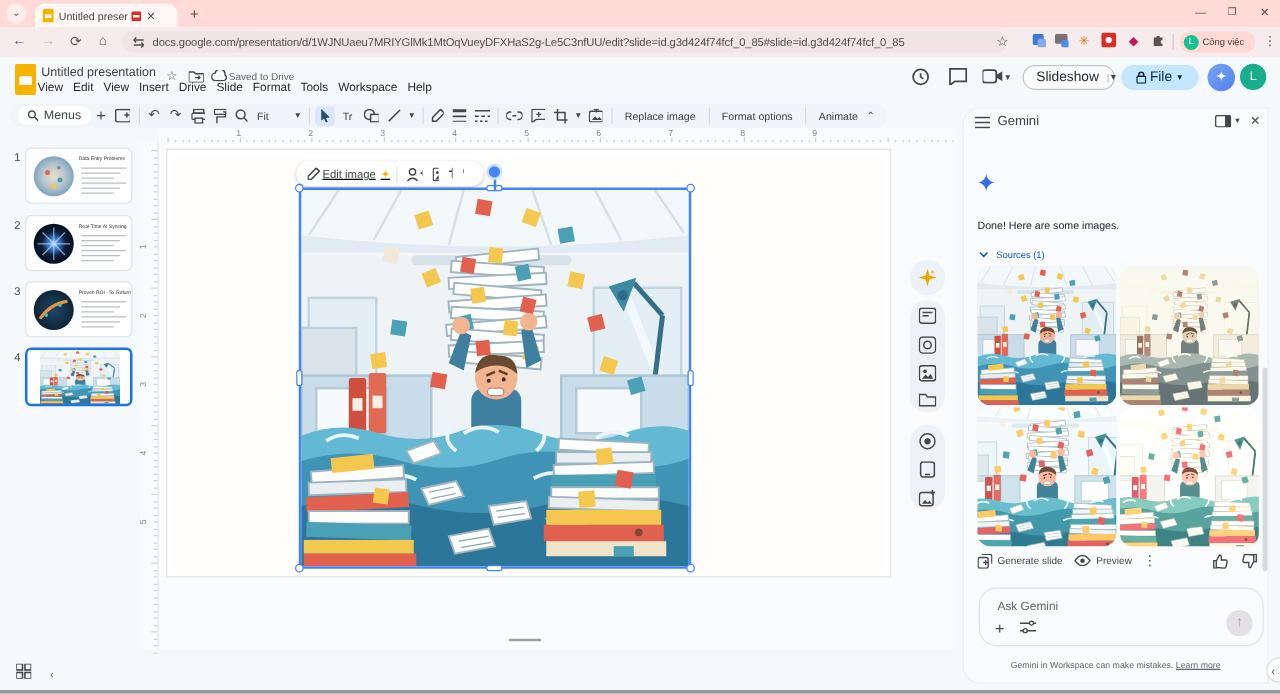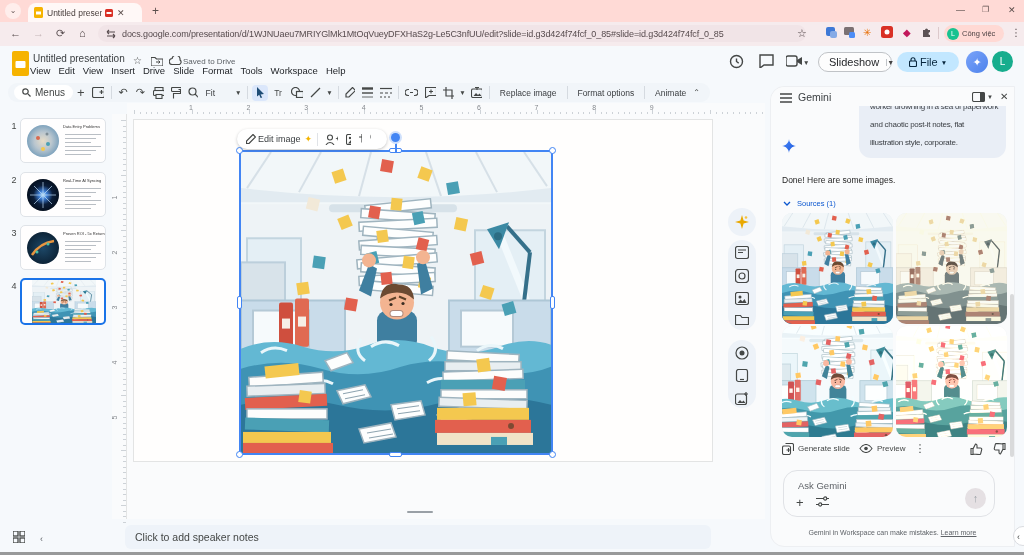--- a/index.html
+++ b/index.html
@@ -63,21 +63,21 @@
 
 #canvas { left:127px; top:114px; width:638px; height:405px; background:#fafbfc; overflow:hidden; }
 #page { position:absolute; left:6px; top:5px; width:580px; height:343px; background:#fffefd; border:1px solid #e3e4e4; }
 #sel-image { position:absolute; left:107px; top:32px; width:310px; height:301px; outline:2px solid #4285f4; }
 .handle { position:absolute; background:#fff; border:1.5px solid #4285f4; }
 .h-c { width:7px; height:7px; border-radius:50%; }
 .h-h { width:13px; height:5px; border-radius:2px; }
 .h-v { width:5px; height:13px; border-radius:2px; }
 #rot-line { position:absolute; width:2px; height:9px; background:#4285f4; }
 #rot-dot { position:absolute; width:9px; height:9px; border-radius:50%; background:#4285f4; box-shadow:0 0 0 2px #cfe0fb; }
-#edit-toolbar { position:absolute; left:103px; top:9px; width:150px; height:20px; background:#fff; border-radius:10px; box-shadow:0 1px 3px rgba(60,64,67,.3); display:flex; align-items:center; }
+#edit-toolbar { position:absolute; left:103px; top:9px; width:150px; height:20px; background:#fff; border-radius:10px; box-shadow:0 1px 3px rgba(60,64,67,.3); display:flex; align-items:center;text-decoration:underline; }
 #edit-toolbar .eti { font-size:10px; padding:0 4px; color:#444746; }
 #edit-label { font-size:9px; color:#3c4043; padding:0 2px; }
 #notes-handle { left:407px; top:511px; width:26px; height:2px; background:#9aa0a6; border-radius:1px; }
 #grid-view-ic { left:13px; top:531px; }
 #notes-collapse { left:40px; top:534px; font-size:9px; color:#5f6368; }
 #notes-box { left:125px; top:525px; width:586px; height:24px; background:#eef3f9; border-radius:6px; display:flex; align-items:center; padding-left:10px; }
 #notes-box span { font-size:10.5px; color:#444746; }
 #bottom-strip { left:0; top:552px; width:1024px; height:3px; background:#98999a; }
 
 .rail-pill { position:absolute; left:728px; width:28px; background:#edf2f8; border-radius:14px; }
@@ -89,21 +89,21 @@
 #gem-bubble { position:absolute; left:88px; top:4px; width:147px; background:#e9eef6; border-radius:12px; padding:7px 11px 6px; z-index:1; }
 #gem-bubble div { font-size:8px; letter-spacing:-0.25px; line-height:18px; color:#3a3e43; white-space:nowrap; }
 #gem-chat-clip { position:absolute; left:0; top:0; width:243px; height:459px; overflow:hidden; border-radius:14px 0 0 14px; }
 #gem-done { position:absolute; left:11px; top:88px; font-size:8.5px; color:#1f1f1f; }
 #sources-row { position:absolute; left:12px; top:112px; display:flex; align-items:center; gap:6px; }
 #sources-row span { font-size:7.5px; color:#0b57d0; }
 .gtile { position:absolute; width:111px; height:111px; border-radius:10px; overflow:hidden; background:#e8edf0; }
 .gtile svg { width:111px; height:111px; }
 #gem-actions { position:absolute; left:11px; top:355px; width:224px; display:flex; align-items:center; }
 #gem-actions .lbl { font-size:8px; color:#444746; margin:0 9px 0 4px; }
-#ask-box { position:absolute; left:12px; top:383px; width:212px; height:47px; border:1px solid #e0e2e6; border-radius:14px; background:#fafbfc; }
+#ask-box { position:absolute; left:12px; top:383px; width:228px; height:47px; border:1px solid #e0e2e6; border-radius:14px; background:#fafbfc; }
 #ask-placeholder { position:absolute; left:14px; top:9px; font-size:9.5px; color:#5f6368; }
 #ask-send { position:absolute; right:8px; bottom:7px; width:21px; height:21px; border-radius:50%; background:#e5e0e3; color:#9aa0a6; font-size:11px; text-align:center; line-height:21px; }
 #gem-footer { position:absolute; left:0; top:442px; width:100%; text-align:center; font-size:7px; color:#5f6368; }
 #gem-footer u { }
 #gem-scrollbar { position:absolute; left:239px; top:207px; width:4px; height:163px; background:#d9dadb; border-radius:2px; }
 #edge-collapse { left:1013px; top:526px; width:20px; height:20px; border-radius:50%; background:#fff; border:1px solid #dadce0; font-size:9px; color:#444746; line-height:20px; padding-left:3px; }
 </style>
 </head>
 <body>
 
@@ -821,31 +821,23 @@
     </svg>
 
   <div id="notes-handle" class="abs"></div>
   <svg id="grid-view-ic" class="abs" width="12" height="12">
       <rect x="0" y="0" width="5" height="5" fill="none" stroke="#444746" stroke-width="1.3"></rect>
       <rect x="7" y="0" width="5" height="5" fill="none" stroke="#444746" stroke-width="1.3"></rect>
       <rect x="0" y="7" width="5" height="5" fill="none" stroke="#444746" stroke-width="1.3"></rect>
       <rect x="7" y="7" width="5" height="5" fill="none" stroke="#444746" stroke-width="1.3"></rect>
     </svg>
   <div id="notes-collapse" class="abs">‹</div>
-  <div id="notes-box" class="abs">
-    <span>Click to add speaker notes</span>
-  </div>
   <div id="bottom-strip" class="abs"></div>
 
   <div id="gem-panel" class="abs">
-    <div id="gem-bubble">
-      <div>worker drowning in a sea of paperwork</div>
-      <div>and chaotic post-it notes, flat</div>
-      <div>illustration style, corporate.</div>
-    </div>
     <div id="gem-header">
       <svg style="position:absolute;left:9px;top:6px" width="12" height="10">
           <path d="M0 1h12M0 5h12M0 9h12" stroke="#444746" stroke-width="1.3"></path>
         </svg>
       <span id="gem-title">Gemini</span>
       <svg style="position:absolute;left:201px;top:5px" width="13" height="10">
           <rect x="0.5" y="0.5" width="12" height="9" rx="1.5" fill="none" stroke="#444746" stroke-width="1.1"></rect>
           <rect x="8" y="0.5" width="4.5" height="9" fill="#444746"></rect>
         </svg>
       <span style="position:absolute;left:216px;top:7px;font-size:6px;color:#444746">▼</span>

